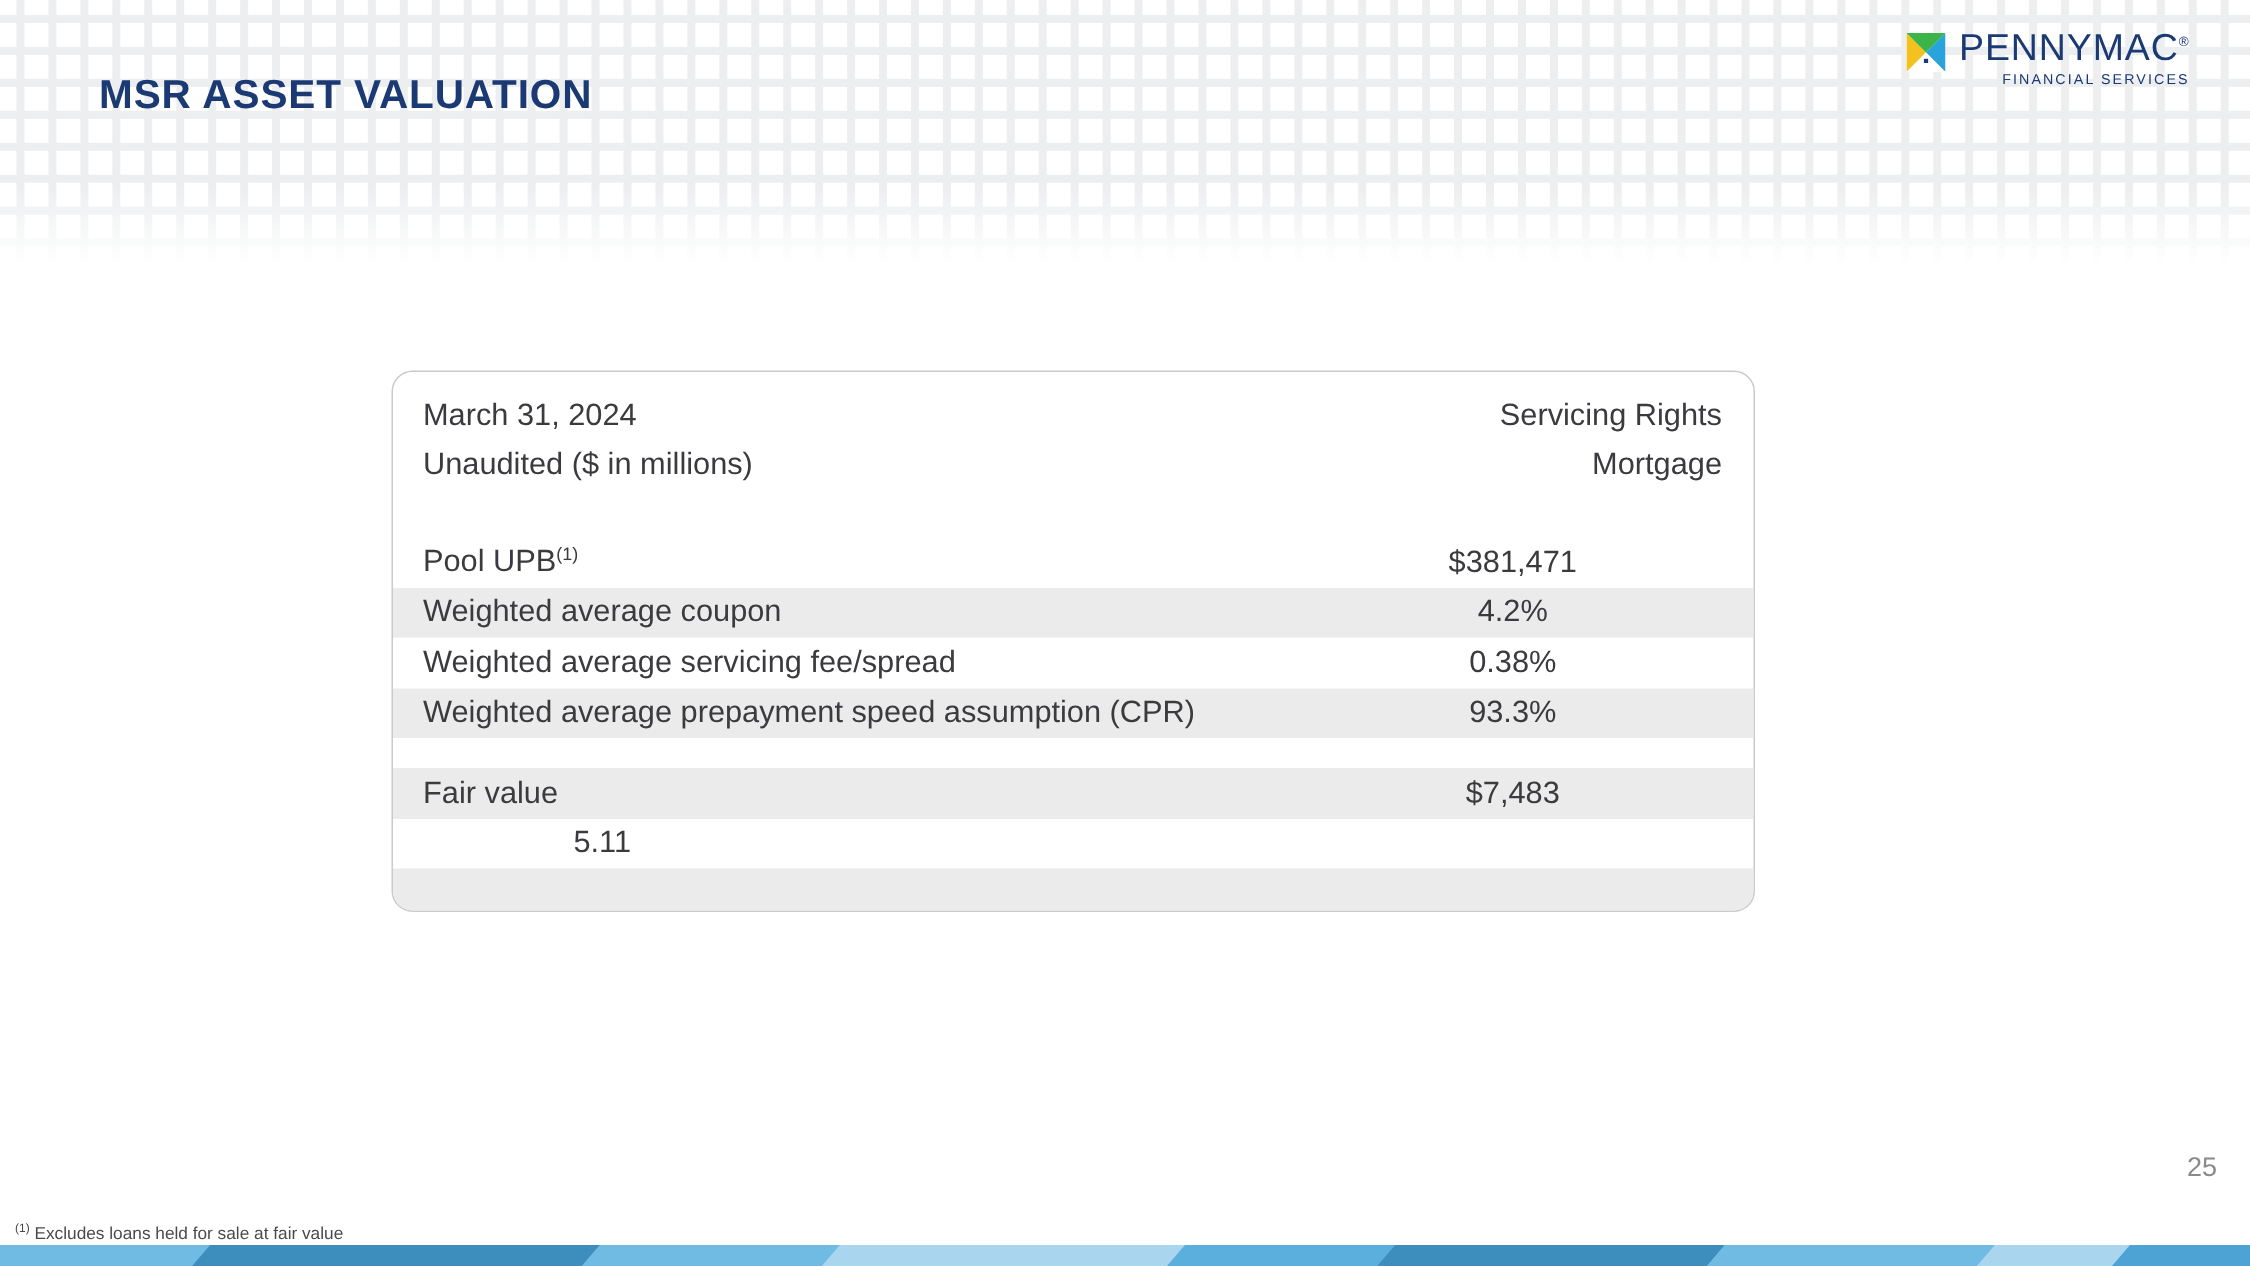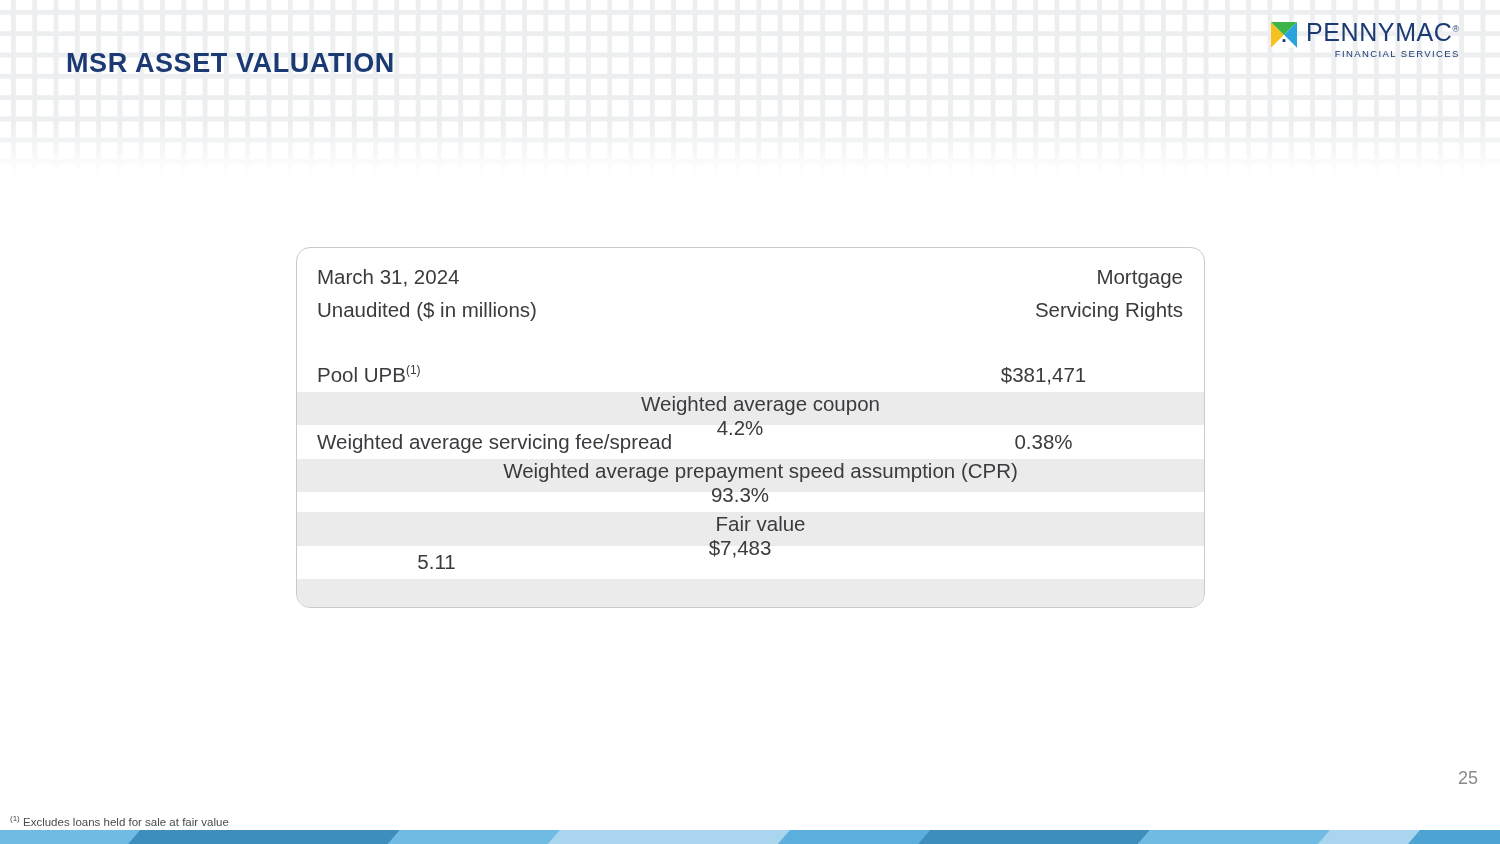--- a/index.html
+++ b/index.html
@@ -90,21 +90,20 @@
   #msr-table-card {
     position: absolute;
     left: 261px;
     top: 247px;
     width: 909px;
     border: 1px solid #c9cacc;
     border-radius: 14px;
     background: #ffffff;
     overflow: hidden;
     box-sizing: border-box;
-    margin-left: 35px;
   }
   .table-head {
     display: flex;
     padding: 12px 0 0 0;
   }
   .head-left {
     flex: 1;
     padding-left: 20px;
   }
   .head-right {
@@ -122,21 +121,20 @@
     height: 32px;
   }
 
   .t-row {
     display: flex;
     align-items: center;
     height: 33.5px;
   }
   .t-row.shaded {
     background: #ebebeb;
-    flex-direction: column;
   }
   .t-row.blank {
     height: 20px;
   }
   .t-label {
     flex: 1;
     padding-left: 20px;
     font-size: 20.5px;
     color: #3b3b3f;
     white-space: nowrap;
@@ -219,22 +217,22 @@
 </div>
 
 <div id="msr-table-card">
 
   <div class="table-head">
     <div class="head-left">
       <div class="head-line">March 31, 2024</div>
       <div class="head-line">Unaudited ($ in millions)</div>
     </div>
     <div class="head-right">
+      <div class="head-line">Servicing Rights</div>
       <div class="head-line">Mortgage</div>
-      <div class="head-line">Servicing Rights</div>
     </div>
   </div>
 
   <div class="head-spacer"></div>
 
   <div id="table-rows">
       <div class="t-row">
         <div class="t-label"><span>Pool UPB</span><sup>(1)</sup></div>
         <div class="t-value">$381,471</div>
       </div>

